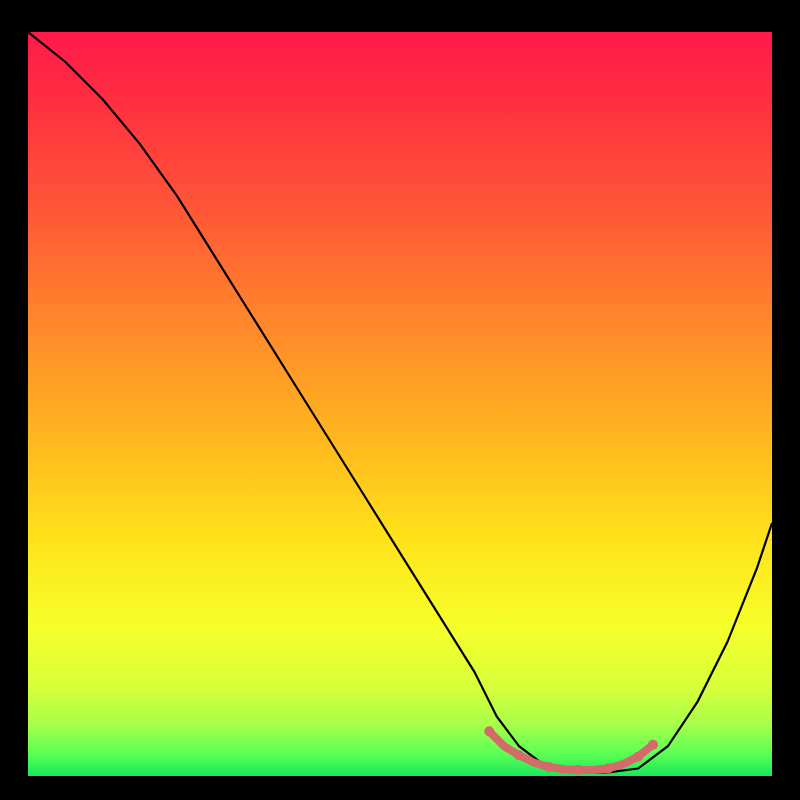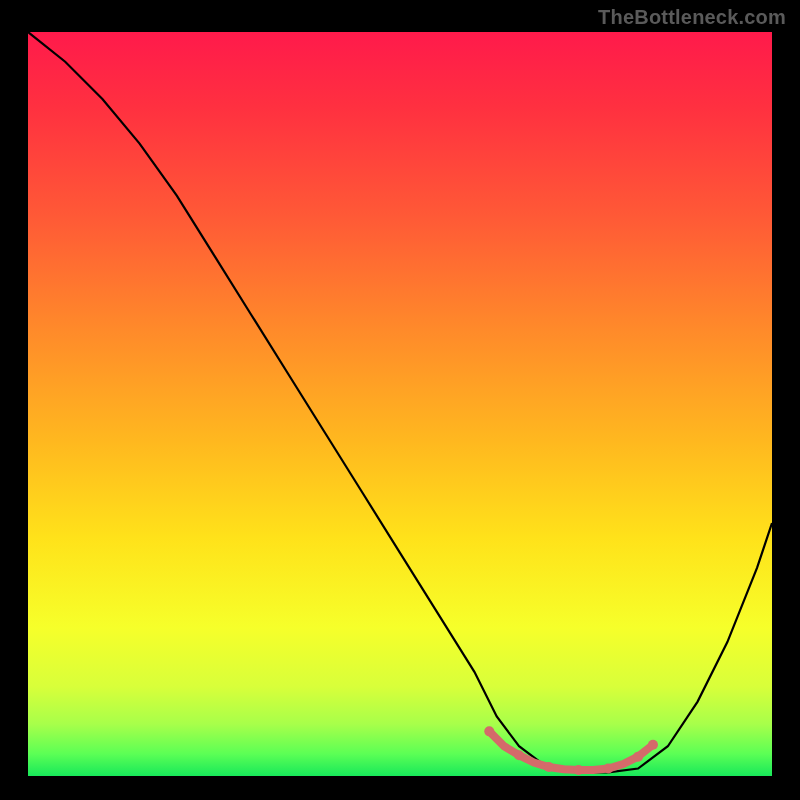--- a/index.html
+++ b/index.html
@@ -27,21 +27,20 @@
     width: 744px;
     height: 744px;
     background: #000;
   }
   svg { display: block; }
 </style>
 </head>
 <body>
 
 <div class="page">
-  <div class="watermark">TheBottleneck.com</div>
 
   <div class="plot-frame">
     <svg id="chart-svg" width="744" height="744" viewBox="0 0 744 744">
       <defs>
         <linearGradient id="bg-grad" x1="0" y1="0" x2="0" y2="1">
             <stop offset="0.0%" stop-color="#ff1a4b"></stop>
             <stop offset="10.0%" stop-color="#ff3040"></stop>
             <stop offset="25.0%" stop-color="#ff5a36"></stop>
             <stop offset="40.0%" stop-color="#ff8a2a"></stop>
             <stop offset="55.0%" stop-color="#ffb81f"></stop>

